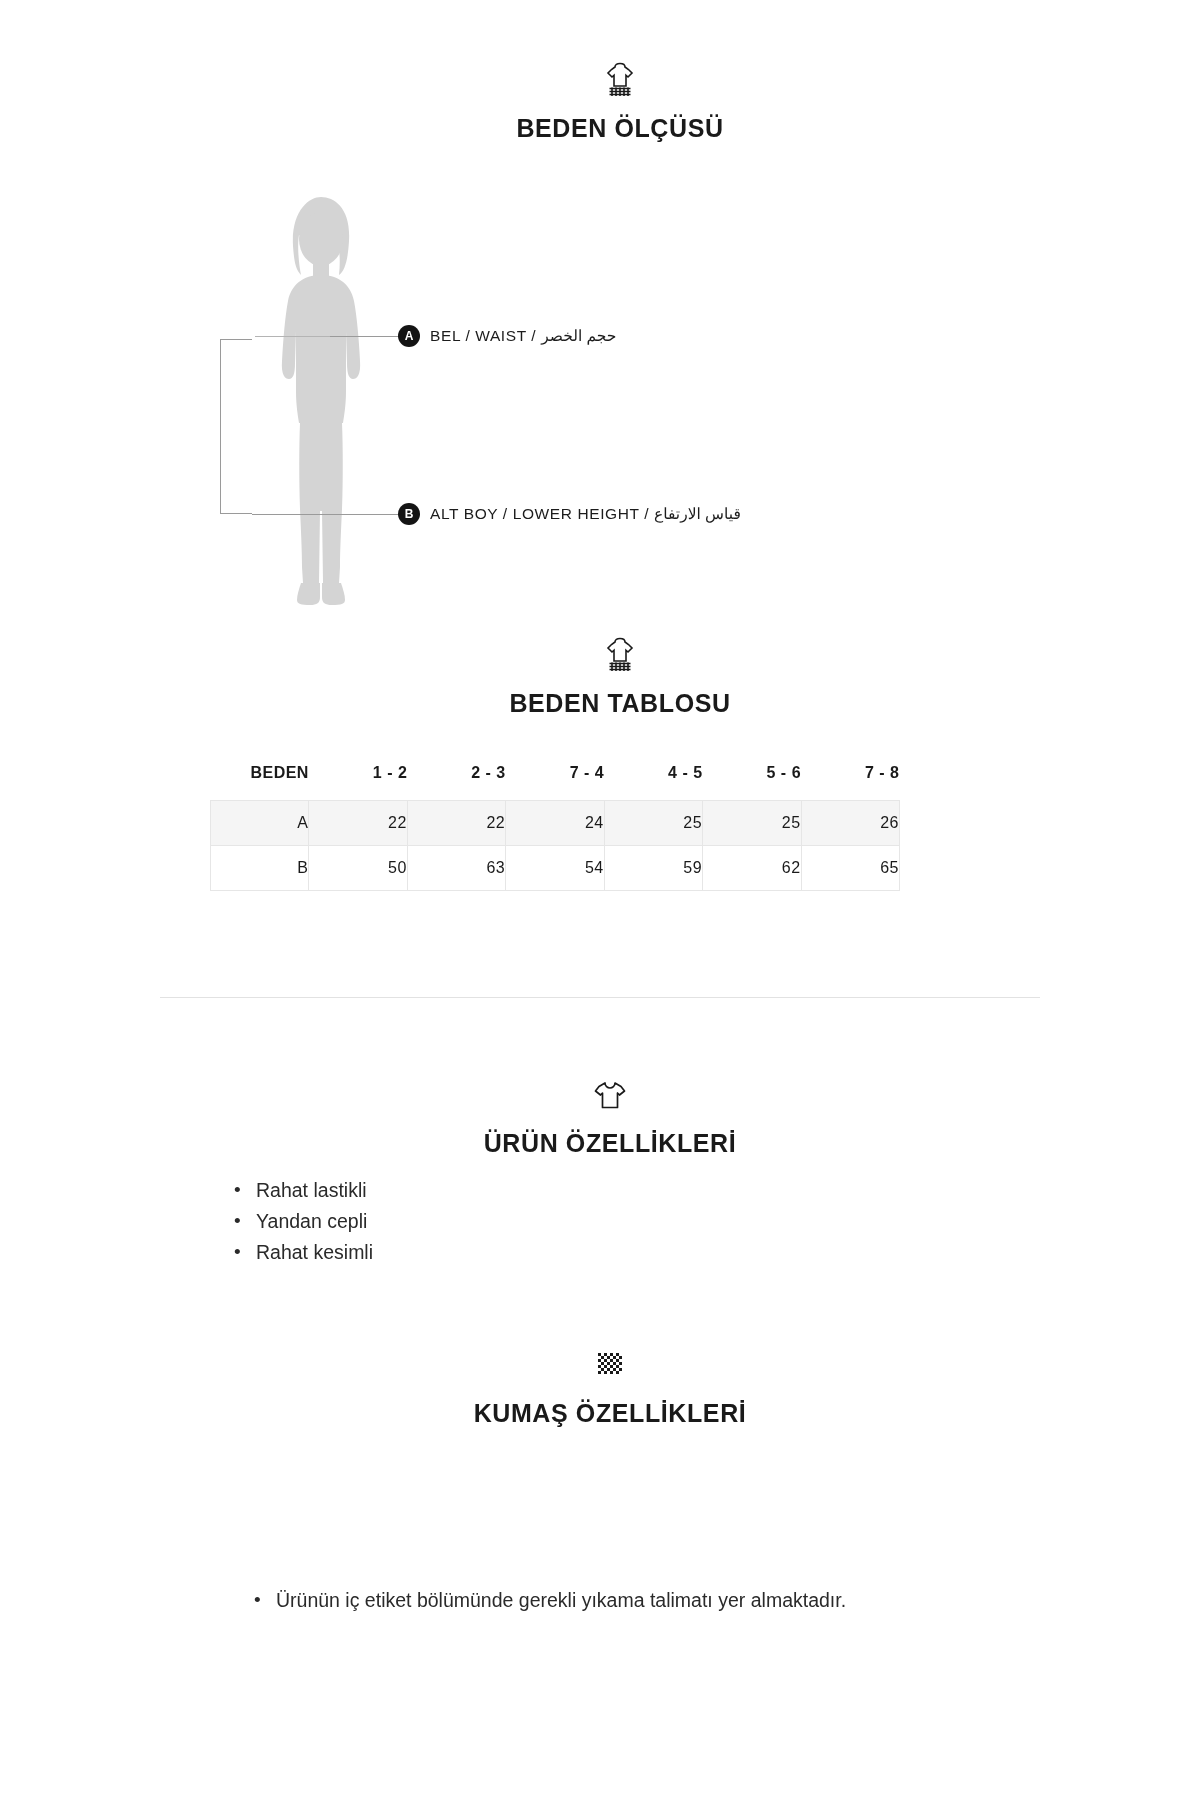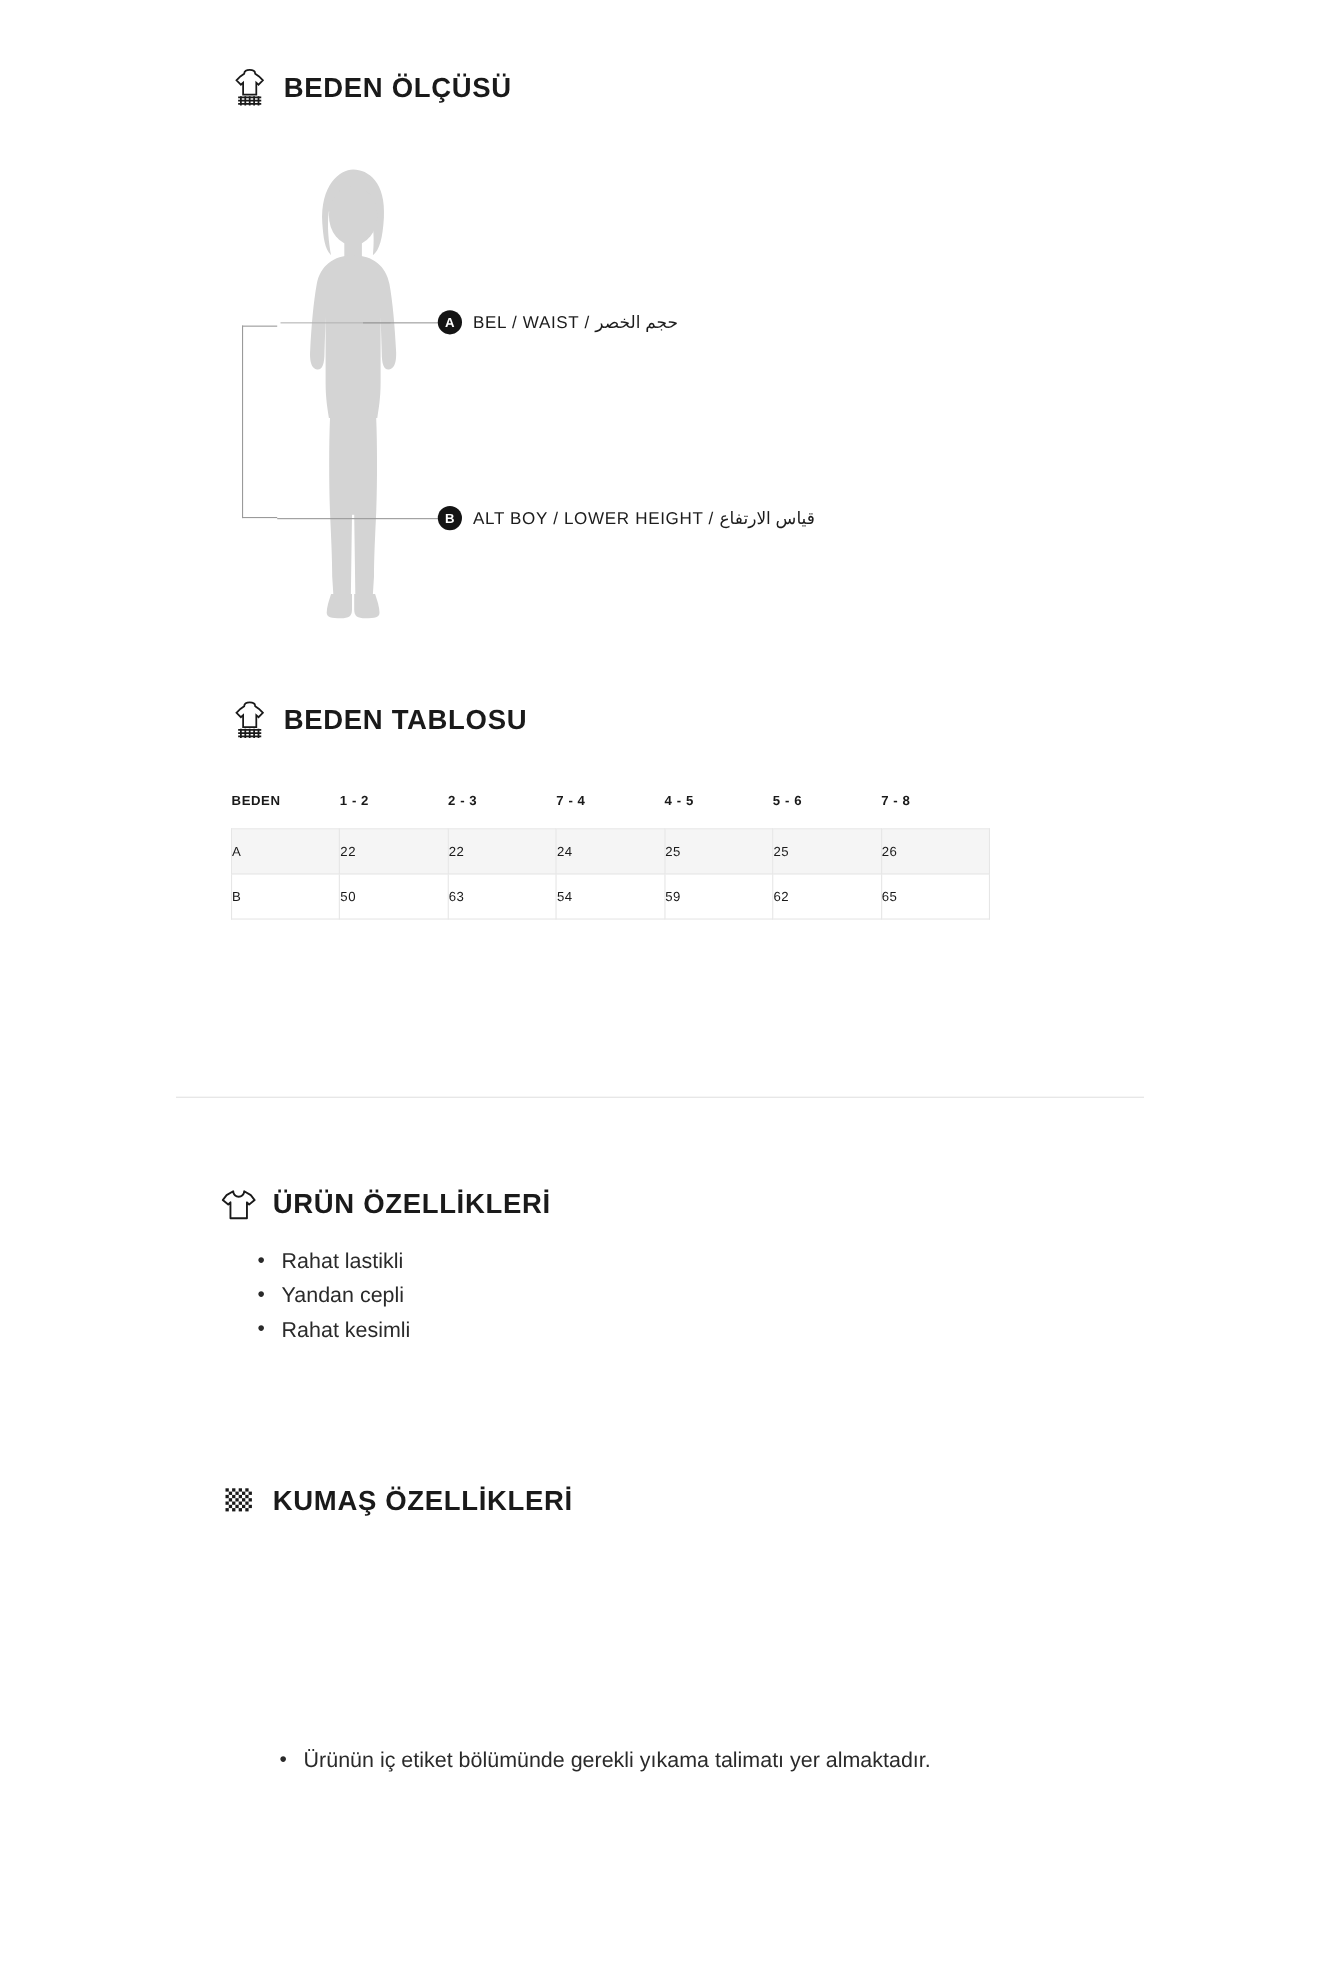--- a/index.html
+++ b/index.html
@@ -16,20 +16,21 @@
     height: 1800px;
     background: #fff;
     overflow: hidden;
   }
 
   
   .section-head {
     display: flex;
     align-items: center;
     gap: 14px;
+    flex-direction: column;
   }
   .section-head .head-icon {
     width: 34px; height: 40px;
     display: flex; align-items: center; justify-content: center;
   }
   .section-head .head-text {
     font-size: 25px;
     font-weight: 700;
     letter-spacing: 0.6px;
     color: #1a1a1a;
@@ -89,22 +90,22 @@
     left: 210px; top: 635px;
     width: 820px;
   }
   table.size-table {
     margin-top: 38px;
     border-collapse: collapse;
     width: 690px;
     table-layout: fixed;
   }
   table.size-table th, table.size-table td {
-    text-align: left;
-    font-size: 12px;
+    text-align: right;
+    font-size: 16px;
     letter-spacing: 0.5px;
   }
   table.size-table thead th {
     font-weight: 700;
     padding: 8px 0 18px 0;
     color: #1a1a1a;
   }
   table.size-table tbody td {
     padding: 13px 0;
     border: 1px solid #e6e6e6;

